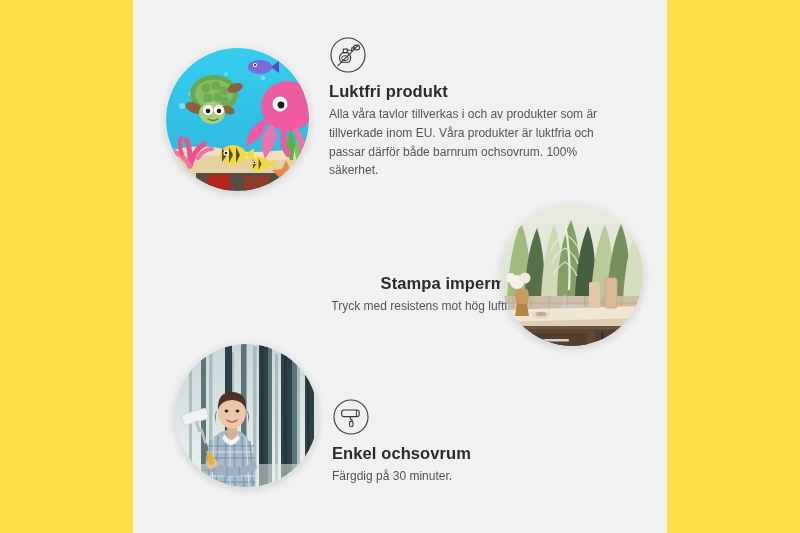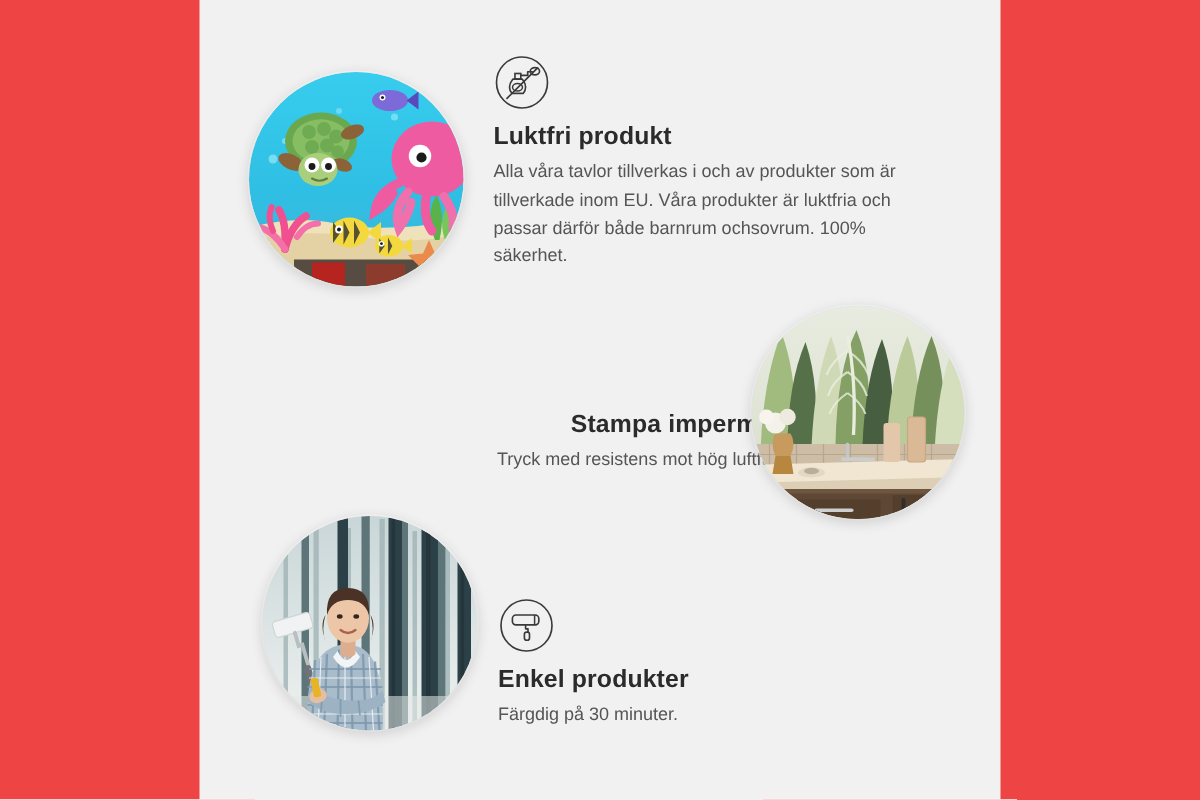--- a/index.html
+++ b/index.html
@@ -13,21 +13,21 @@
     height: 533px;
     overflow: hidden;
     font-family: "Liberation Sans", sans-serif;
     -webkit-font-smoothing: antialiased;
   }
 
   #canvas {
     position: relative;
     width: 800px;
     height: 533px;
-    background: #ef4444;
+    background: #fde047;
   }
 
   
   #panel {
     position: absolute;
     left: 133px;
     top: 0px;
     width: 534px;
     height: 533px;
     background: #f1f1f1;
@@ -430,19 +430,19 @@
           <rect x="9.6" y="12.0" width="17.6" height="6.6" rx="2.4" fill="none" stroke="#3a3a3a" stroke-width="1.1"></rect>
 
           <path d="M24.4 12.0 v 6.6" stroke="#3a3a3a" stroke-width="1"></path>
 
           <path d="M18.4 18.6 v 2.6 h 1.6 v 2.2" fill="none" stroke="#3a3a3a" stroke-width="1.1" stroke-linecap="round" stroke-linejoin="round"></path>
 
           <rect x="17.6" y="23.4" width="3.4" height="5.4" rx="1.5" fill="none" stroke="#3a3a3a" stroke-width="1.1"></rect>
         </svg>
       </span>
       <div class="feature-text" style="position:relative;">
-        <div class="feature-title">Enkel produkter</div>
+        <div class="feature-title">Enkel ochsovrum</div>
         <p class="feature-body">Färgdig på 30 minuter.</p>
       </div>
     </div>
 
   </div>
 </div>
 
 </body></html>

